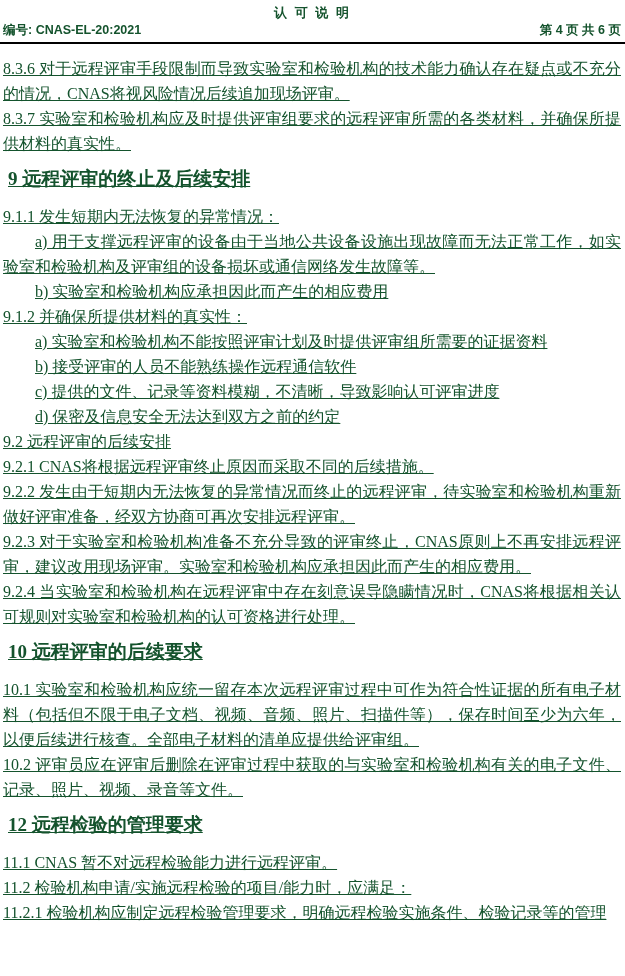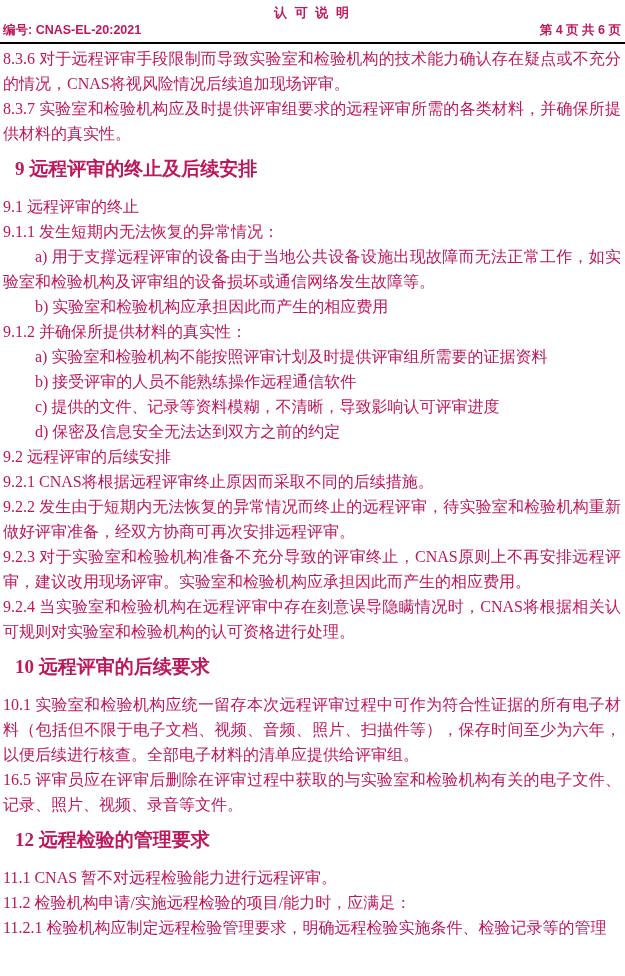--- a/index.html
+++ b/index.html
@@ -5,21 +5,21 @@
   html, body {
     margin: 0;
     padding: 0;
     background: #ffffff;
   }
   .page {
     position: relative;
     width: 625px;
     height: 976px;
     background: #ffffff;
-    color: #be185d;
+    color: #14532d;
     overflow: hidden;
     box-sizing: border-box;
     font-family: "Liberation Serif", "DejaVu Serif", serif;
     border-radius: 21px;
   }
   
   .doc-header {
     padding-top: 5px;
   }
   .doc-title {
@@ -40,34 +40,35 @@
     line-height: 15px;
     padding: 3px 4px 4px 3px;
     text-align: center;
   }
   .header-rule {
     border-bottom: 2px solid #000000;
     height: 0;
   }
   
   .doc-body {
-    padding: 2px 4px 0 3px;
+    padding: 12px 4px 0 3px;
     font-size: 16px;
     line-height: 25px;
+    text-decoration: underline;
   }
   .para {
     margin: 0;
     text-align: justify;
     text-justify: inter-ideograph;
   }
   .para.indent {
     text-indent: 32px;
   }
   .sec-heading {
-    margin: 8px 0 10px 12px;
+    margin: 8px 0 10px 5px;
     font-size: 19px;
     line-height: 30px;
     font-weight: bold;
     text-align: left;
   }
 </style>
 </head>
 <body>
 
 <div class="page">
@@ -79,38 +80,37 @@
       <span>第 4 页 共 6 页</span>
     </div>
     <div class="header-rule"></div>
   </header>
 
   <main class="doc-body">
     <p class="para">8.3.6 对于远程评审手段限制而导致实验室和检验机构的技术能力确认存在疑点或不充分的情况，CNAS将视风险情况后续追加现场评审。</p>
     <p class="para">8.3.7 实验室和检验机构应及时提供评审组要求的远程评审所需的各类材料，并确保所提供材料的真实性。</p>
 
     <h2 class="sec-heading">9 远程评审的终止及后续安排</h2>
-    <p class="para">9.1 远程评审的终止</p>
     <p class="para">9.1.1 发生短期内无法恢复的异常情况：</p>
     <p class="para indent">a) 用于支撑远程评审的设备由于当地公共设备设施出现故障而无法正常工作，如实验室和检验机构及评审组的设备损坏或通信网络发生故障等。</p>
     <p class="para indent">b) 实验室和检验机构应承担因此而产生的相应费用</p>
     <p class="para">9.1.2 并确保所提供材料的真实性：</p>
     <p class="para indent">a) 实验室和检验机构不能按照评审计划及时提供评审组所需要的证据资料</p>
     <p class="para indent">b) 接受评审的人员不能熟练操作远程通信软件</p>
     <p class="para indent">c) 提供的文件、记录等资料模糊，不清晰，导致影响认可评审进度</p>
     <p class="para indent">d) 保密及信息安全无法达到双方之前的约定</p>
     <p class="para">9.2 远程评审的后续安排</p>
     <p class="para">9.2.1 CNAS将根据远程评审终止原因而采取不同的后续措施。</p>
     <p class="para">9.2.2 发生由于短期内无法恢复的异常情况而终止的远程评审，待实验室和检验机构重新做好评审准备，经双方协商可再次安排远程评审。</p>
     <p class="para">9.2.3 对于实验室和检验机构准备不充分导致的评审终止，CNAS原则上不再安排远程评审，建议改用现场评审。实验室和检验机构应承担因此而产生的相应费用。</p>
     <p class="para">9.2.4 当实验室和检验机构在远程评审中存在刻意误导隐瞒情况时，CNAS将根据相关认可规则对实验室和检验机构的认可资格进行处理。</p>
 
     <h2 class="sec-heading">10 远程评审的后续要求</h2>
     <p class="para">10.1 实验室和检验机构应统一留存本次远程评审过程中可作为符合性证据的所有电子材料（包括但不限于电子文档、视频、音频、照片、扫描件等），保存时间至少为六年，以便后续进行核查。全部电子材料的清单应提供给评审组。</p>
-    <p class="para">16.5 评审员应在评审后删除在评审过程中获取的与实验室和检验机构有关的电子文件、记录、照片、视频、录音等文件。</p>
+    <p class="para">10.2 评审员应在评审后删除在评审过程中获取的与实验室和检验机构有关的电子文件、记录、照片、视频、录音等文件。</p>
 
     <h2 class="sec-heading">12 远程检验的管理要求</h2>
     <p class="para">11.1 CNAS 暂不对远程检验能力进行远程评审。</p>
     <p class="para">11.2 检验机构申请/实施远程检验的项目/能力时，应满足：</p>
     <p class="para">11.2.1 检验机构应制定远程检验管理要求，明确远程检验实施条件、检验记录等的管理</p>
   </main>
 
 </div>
 
 </body></html>

